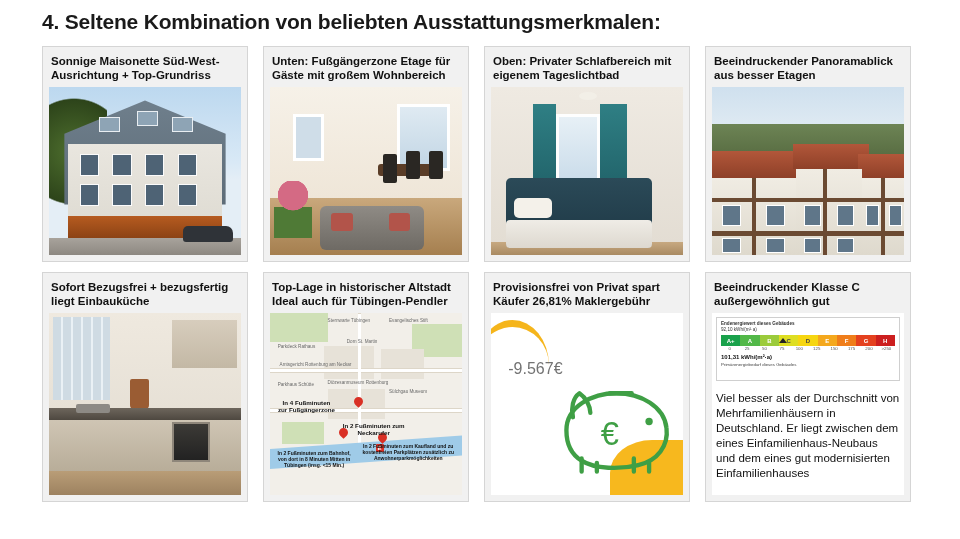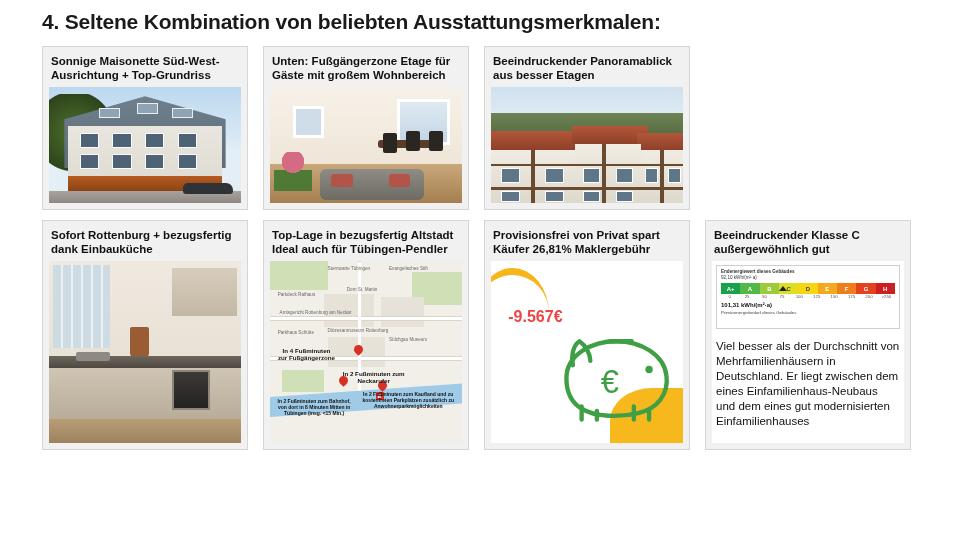--- a/index.html
+++ b/index.html
@@ -33,21 +33,21 @@
   .grid {
     position: absolute;
     left: 42px;
     top: 46px;
     width: 876px;
   }
   .row {
     display: flex;
     gap: 15px;
   }
-  .row1 { height: 164px; }
+  .row1 { height: 216px; }
   .row2 { margin-top: 10px; height: 230px; }
   .card {
     width: 206px;
     background: #f1f1f1;
     border: 1px solid #d5d5d5;
     box-sizing: border-box;
     display: flex;
     flex-direction: column;
     overflow: hidden;
   }
@@ -295,21 +295,21 @@
     position: absolute; left: -8%; top: 4%; width: 38%; height: 26%;
     border-top: 7px solid #f5b51b;
     border-radius: 60% 60% 0 0 / 100% 100% 0 0;
   }
   .ph-pig .blob-br {
     position: absolute; right: -6%; bottom: -6%; width: 44%; height: 36%;
     background: #f7b81e; border-radius: 50% 0 0 0;
   }
   .ph-pig .amount {
     position: absolute; left: 9%; top: 26%;
-    font-size: 16px; font-weight: bold; color: #ef4444;
+    font-size: 16px; font-weight: normal; color: #737373;
   }
   .ph-pig svg { position: absolute; right: 2%; bottom: 4%; width: 68%; height: 66%; }
 
   
   .ph-energy { position: absolute; inset: 0; background: #ffffff; padding: 4px; box-sizing: border-box; }
   .elabel {
     position: relative; width: 100%; height: 64px;
     border: 1px solid #cfcfcf; box-sizing: border-box; background: #fff;
     padding: 3px 4px;
   }
@@ -384,20 +384,36 @@
             <div class="chair" style="right:22%;top:38%;"></div>
             <div class="chair" style="right:34%;top:40%;"></div>
             <div class="sofa"></div>
             <div class="cushion" style="left:32%;"></div>
             <div class="cushion" style="left:62%;"></div>
             <div class="flowers"></div>
           </div>
         </div>
       </div>
 
+      <div class="card">
+        <div class="card-caption">Oben: Privater Schlafbereich mit eigenem Tageslichtbad</div>
+        <div class="card-body">
+          <div class="ph-bed">
+            <div class="wall"></div>
+            <div class="lamp"></div>
+            <div class="curtain-l"></div>
+            <div class="window"></div>
+            <div class="curtain-r"></div>
+            <div class="floor"></div>
+            <div class="bed"></div>
+            <div class="mattress"></div>
+            <div class="pillow"></div>
+          </div>
+        </div>
+      </div>
 
       <div class="card">
         <div class="card-caption">Beeindruckender Panoramablick aus besser Etagen</div>
         <div class="card-body">
           <div class="ph-roofs">
             <div class="sky"></div>
             <div class="hill"></div>
             <div class="roof" style="left:-2%;top:38%;width:46%;height:16%;"></div>
             <div class="roof" style="left:42%;top:34%;width:40%;height:15%;"></div>
             <div class="roof" style="left:76%;top:40%;width:30%;height:14%;"></div>
@@ -420,38 +436,38 @@
             <div class="winS" style="left:48%;top:90%;width:9%;height:9%;"></div>
             <div class="winS" style="left:65%;top:90%;width:9%;height:9%;"></div>
           </div>
         </div>
       </div>
     </div>
 
     <div class="row row2">
 
       <div class="card">
-        <div class="card-caption">Sofort Rottenburg + bezugsfertig dank Einbauküche</div>
+        <div class="card-caption">Sofort Bezugsfrei + bezugsfertig liegt Einbauküche</div>
         <div class="card-body">
           <div class="ph-kitchen">
             <div class="wall"></div>
             <div class="glassblock"></div>
             <div class="upper"></div>
             <div class="utensils"></div>
             <div class="counter"></div>
             <div class="sink"></div>
             <div class="cabs"></div>
             <div class="oven"></div>
             <div class="floor"></div>
           </div>
         </div>
       </div>
 
       <div class="card">
-        <div class="card-caption">Top-Lage in bezugsfertig Altstadt Ideal auch für Tübingen-Pendler</div>
+        <div class="card-caption">Top-Lage in historischer Altstadt Ideal auch für Tübingen-Pendler</div>
         <div class="card-body">
           <div class="ph-map">
             <div class="green" style="left:0;top:0;width:30%;height:16%;"></div>
             <div class="green" style="right:0;top:6%;width:26%;height:18%;"></div>
             <div class="green" style="left:6%;top:60%;width:22%;height:12%;"></div>
             <div class="block" style="left:28%;top:18%;width:26%;height:18%;"></div>
             <div class="block" style="left:58%;top:20%;width:22%;height:16%;"></div>
             <div class="block" style="left:30%;top:42%;width:30%;height:16%;"></div>
             <div class="road" style="left:0;top:30%;width:100%;height:3px;"></div>
             <div class="road" style="left:0;top:52%;width:100%;height:3px;"></div>

